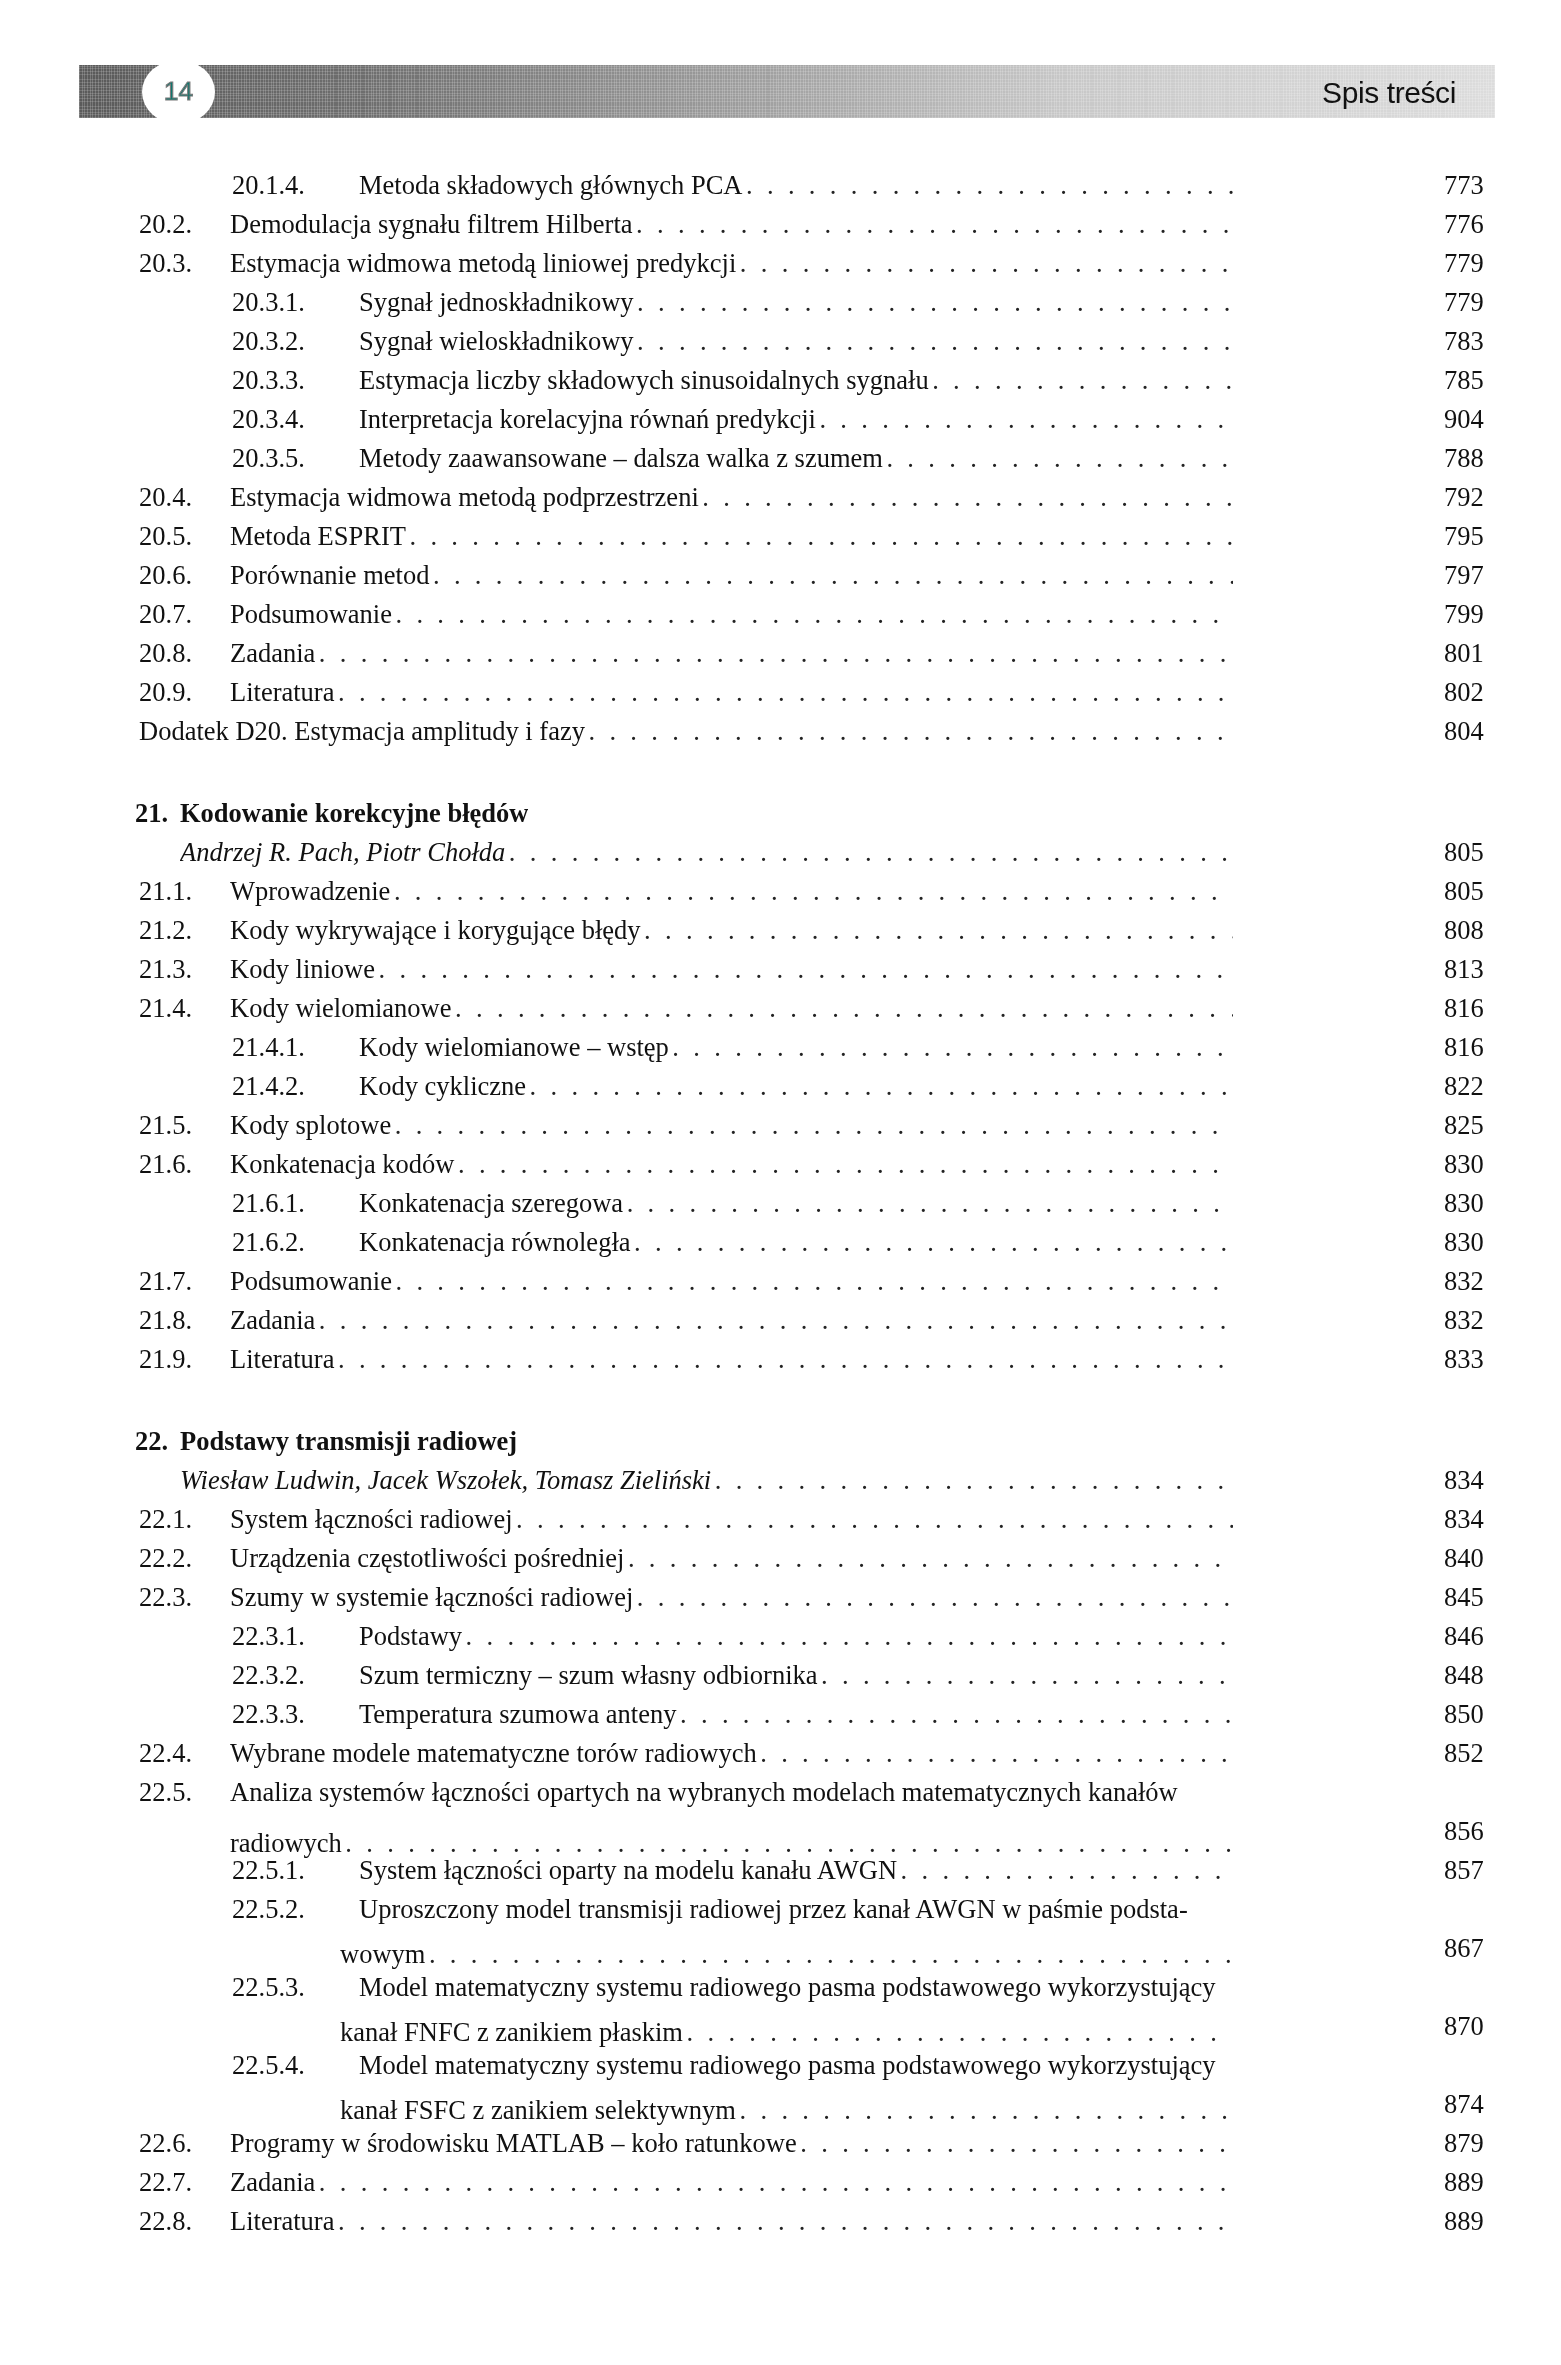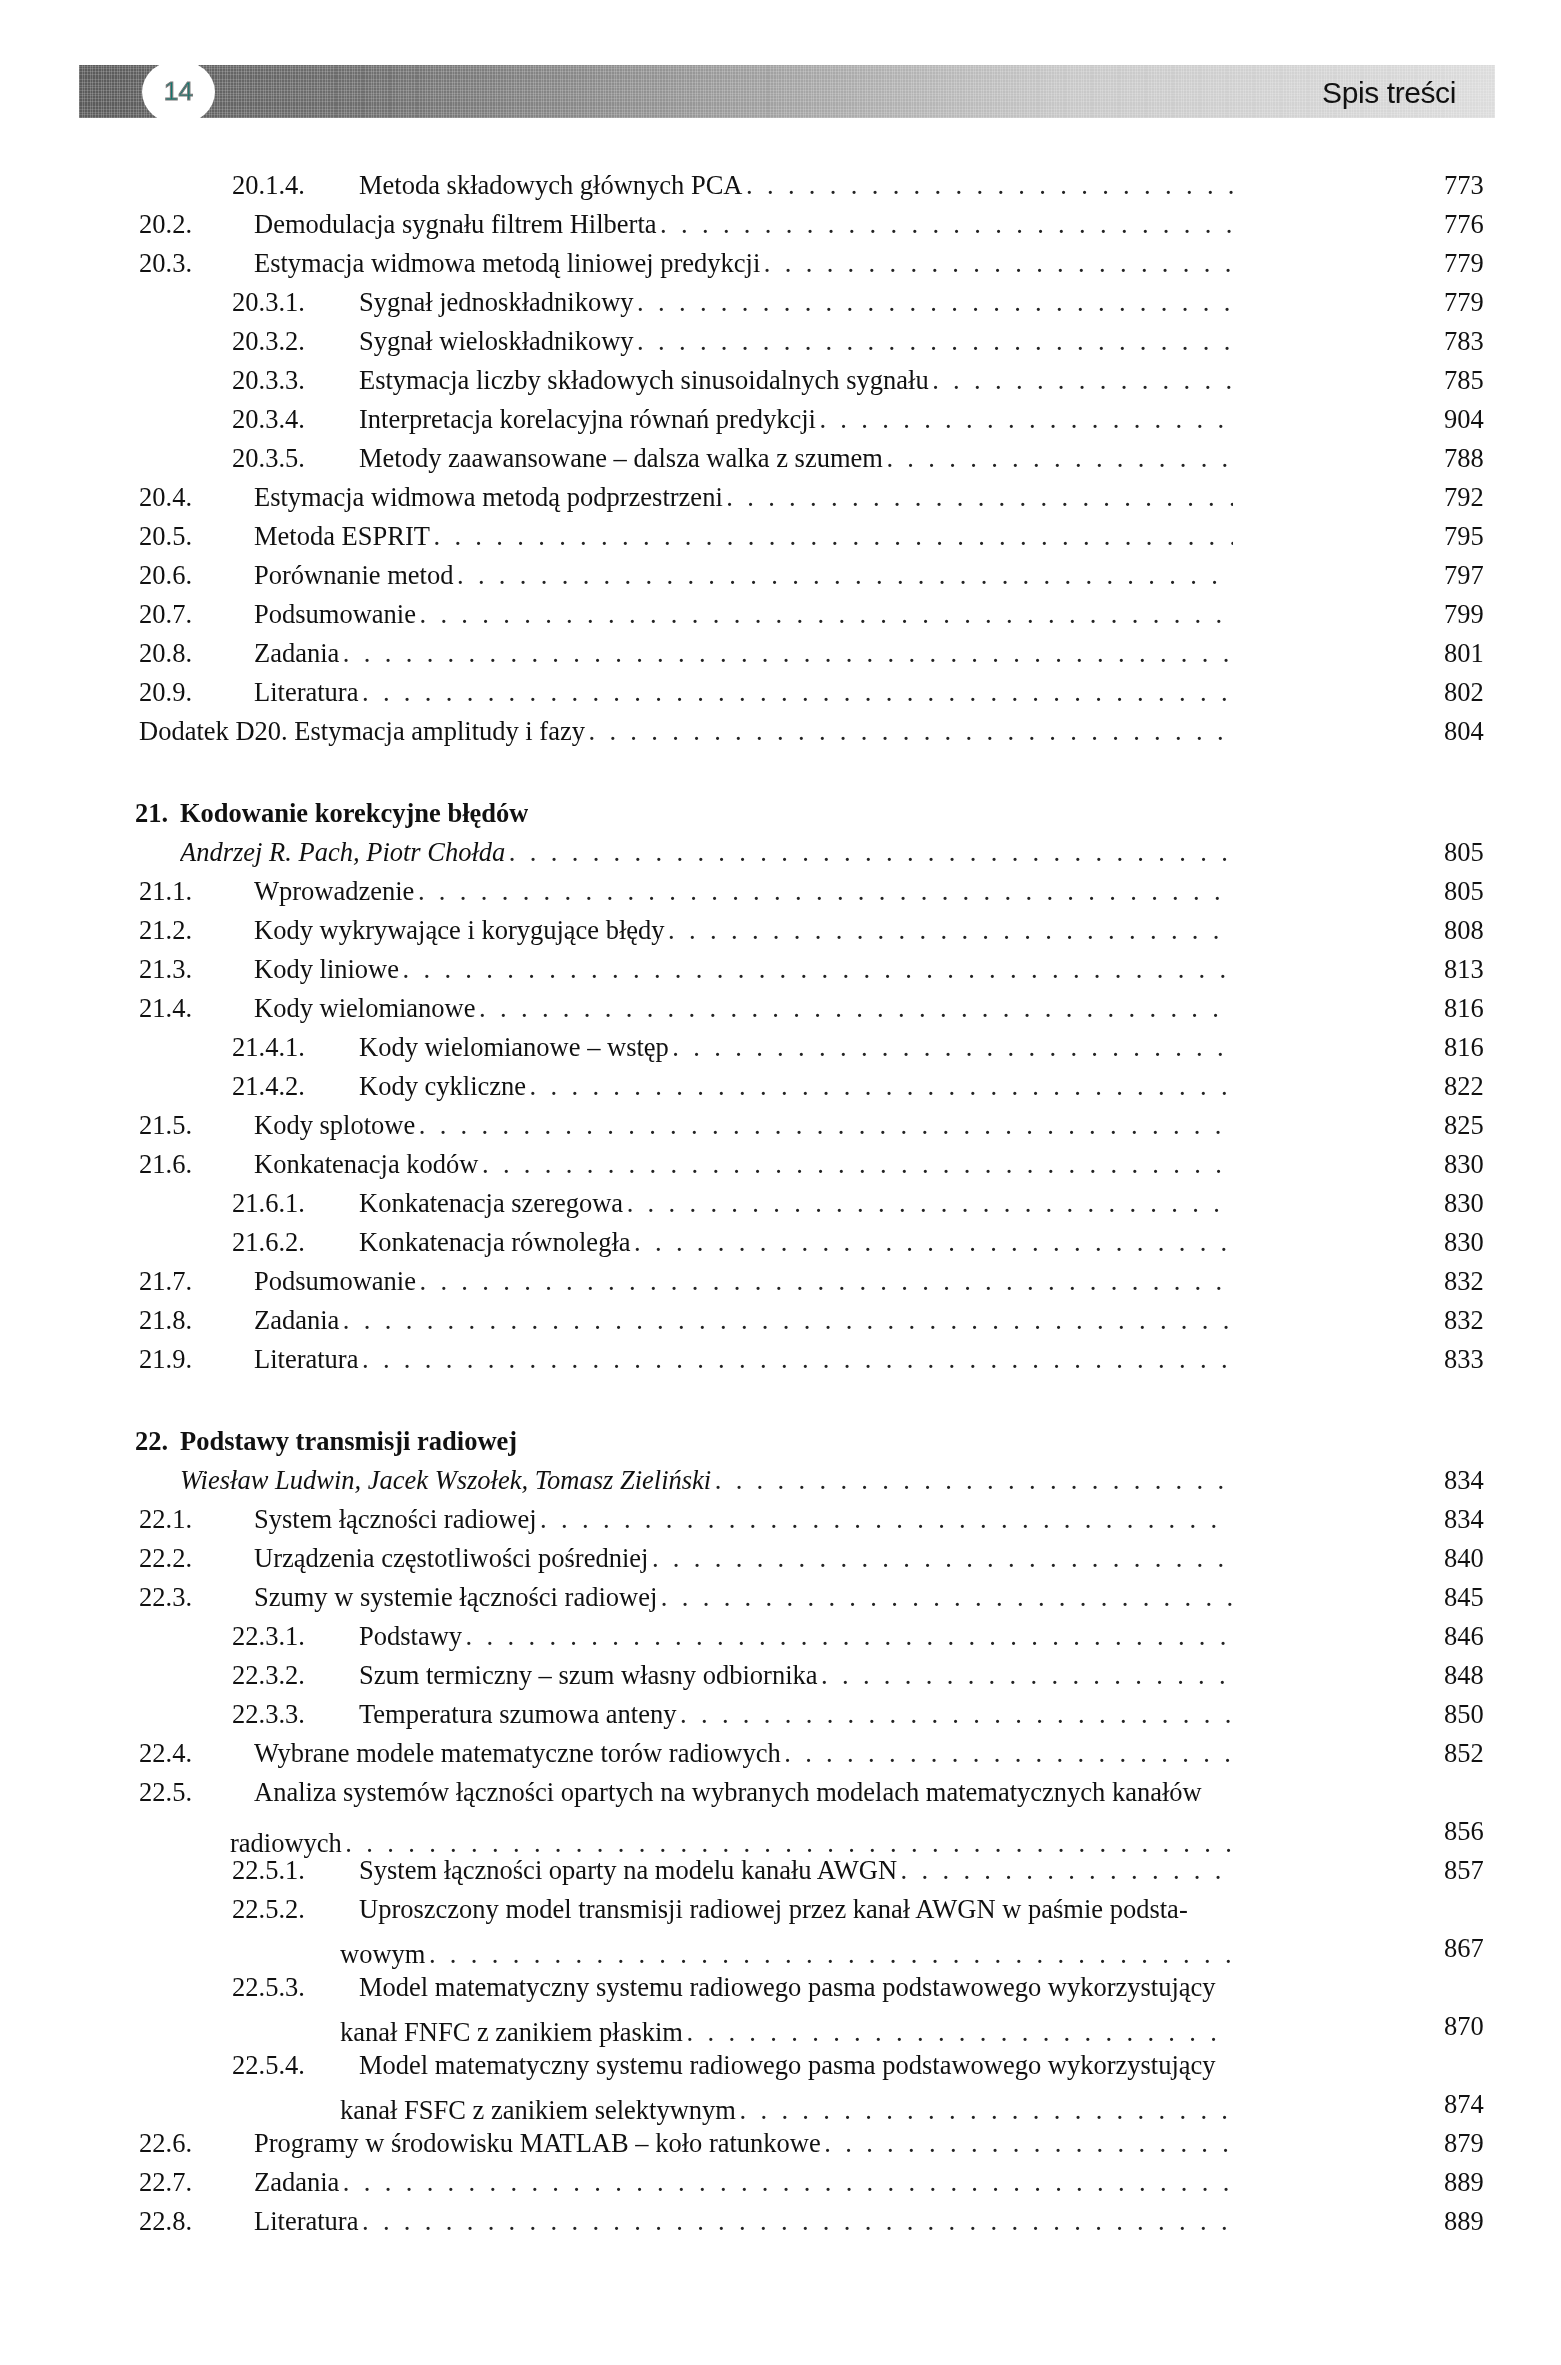--- a/index.html
+++ b/index.html
@@ -51,21 +51,21 @@
   }
   .line .leader::after {
     content: ". . . . . . . . . . . . . . . . . . . . . . . . . . . . . . . . . . . . . . . . . . . . . . . . . . . . . . . . . . . . . . . . . . . . . . . . . . . . . . . . . . . . . . . . . . . . . . . . . . . . . . . . . . . . . . . . . . . . . . . . . . . . .";
     word-spacing: -3.5px;
   }
   .line .page {
     position: absolute; left: 1444px; width: 53px; text-align: left;
   }
   
   .lvl-section .num { left: 139px; }
-  .lvl-section .text-wrap { left: 230px; margin-left: 24px; }
+  .lvl-section .text-wrap { left: 230px; }
   .lvl-sub .num { left: 232px; }
   .lvl-sub .text-wrap { left: 359px; }
   .lvl-cont1 .text-wrap { left: 230px; margin-top: 12px; }
   .lvl-cont2 .text-wrap { left: 340px; margin-top: 6px; }
   .lvl-plain .text-wrap { left: 139px; }
   .lvl-authors .text-wrap { left: 180px; }
   .lvl-authors .title { font-style: italic; }
   .lvl-chapter .num { left: 135px; font-weight: bold; }
   .lvl-chapter .text-wrap { left: 180px; }
   .lvl-chapter .title { font-weight: bold; }

